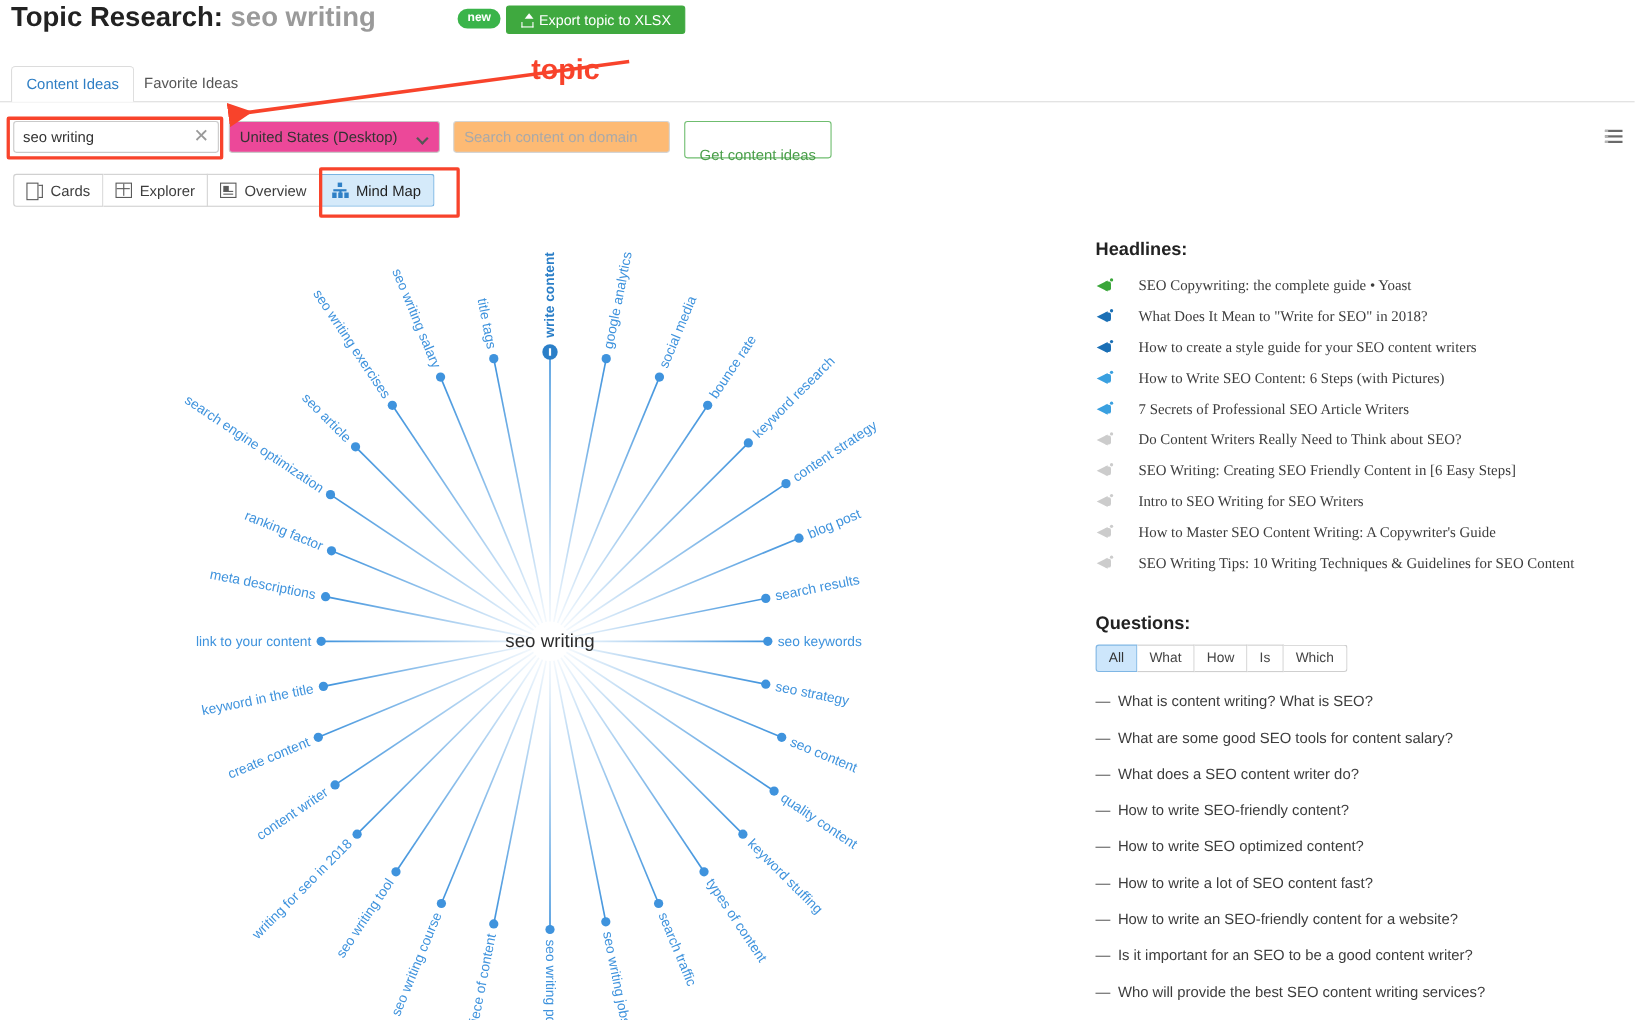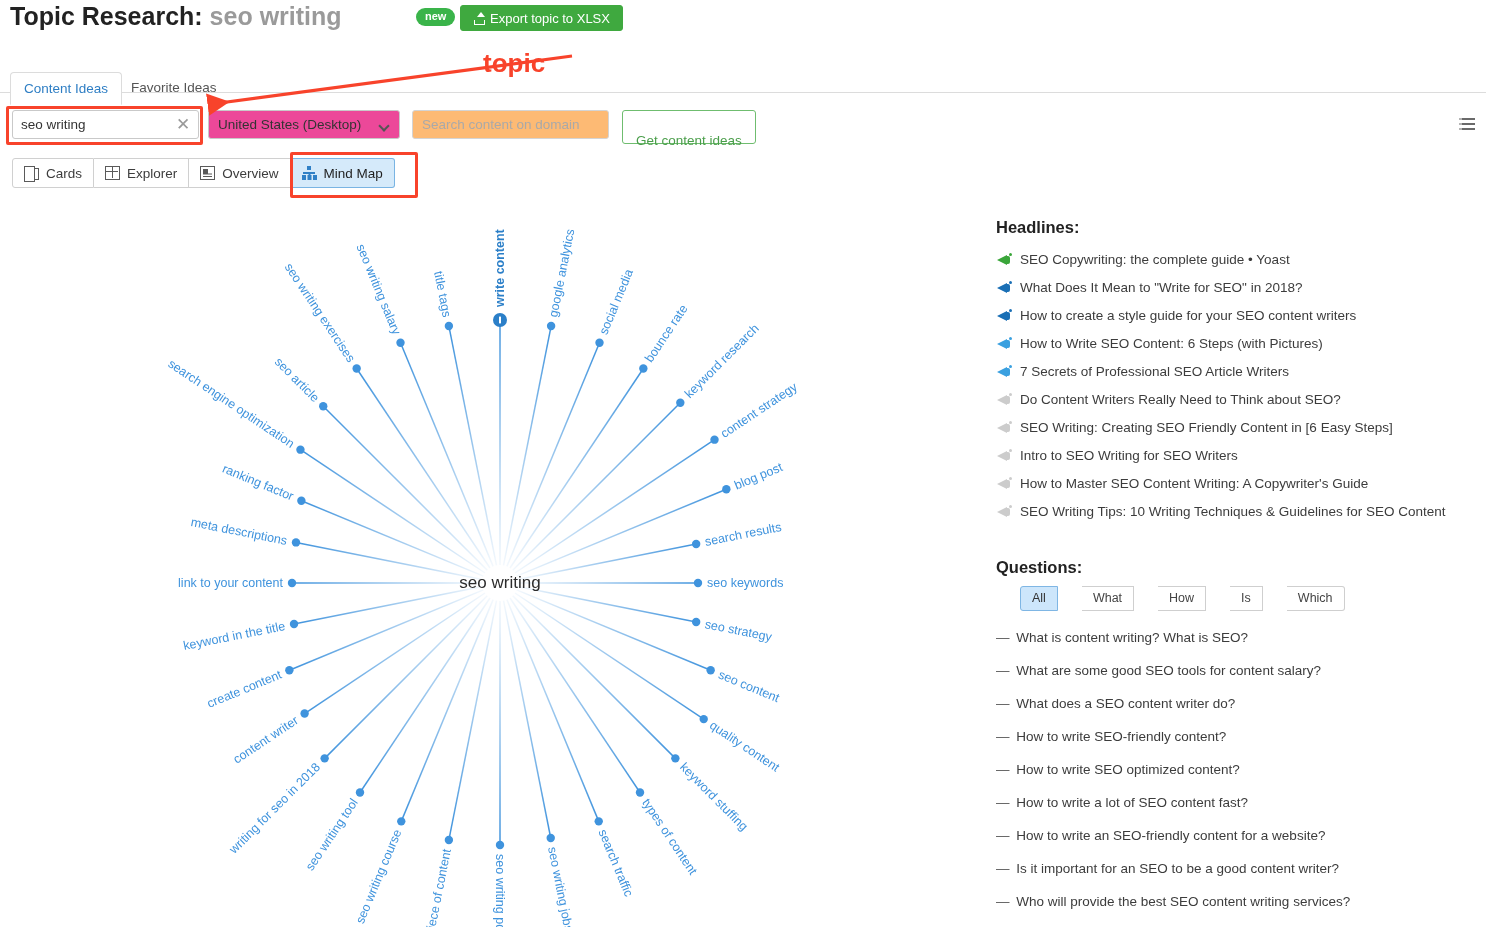--- a/index.html
+++ b/index.html
@@ -48,21 +48,21 @@
     border-bottom: 5px solid #fff;
     box-shadow: 0 5px 0 -2.5px #fff;
   }
 
   
   #tabbar {
     position: absolute; left: 0; top: 60px; width: 1486px; height: 33px;
     border-bottom: 1px solid #dcdcdc;
   }
   .tab {
-    position: absolute; top: 12px; height: 33px; line-height: 32px;
+    position: absolute; top: 0; height: 33px; line-height: 32px;
     font-size: 13.5px; padding: 0 13px; cursor: pointer; color: #555;
   }
   .tab.active {
     color: #2e7ec4; border: 1px solid #dcdcdc; border-bottom: 1px solid #fff;
     border-radius: 4px 4px 0 0; background: #fff;
   }
 
   
   #searchrow { position: absolute; left: 0; top: 105px; width: 1486px; height: 42px; }
   #topic-input-wrap {
@@ -161,22 +161,22 @@
   .node-label {
     position: absolute; font-size: 12.5px; color: #3f93dd; white-space: nowrap;
     transform-origin: 0 50%; cursor: pointer;
   }
   .node-label.selected { font-weight: bold; color: #2b7fc8; }
 
   
   #rightpanel { position: absolute; left: 996px; top: 218px; width: 482px; }
   .panel-heading { font-size: 16.5px; font-weight: bold; color: #222; margin: 0 0 9px 0; }
   .headline-row {
-    display: flex; align-items: flex-start; gap: 8px;
-    font-size: 13.5px; color: #3c3c3c; line-height: 28px; height: 28px;
+    display: flex; align-items: flex-start; gap: 23px;
+    font-size: 13.5px; color: #3c3c3c; line-height: 28px; height: 28px; font-family: Liberation Serif, serif;
   }
   .headline-row span { cursor: pointer; }
   .megaphone { flex: 0 0 16px; width: 16px; height: 28px; position: relative; }
   .megaphone .horn {
     position: absolute; left: 1px; top: 9px; width: 0; height: 0;
     border-top: 5px solid transparent; border-bottom: 5px solid transparent;
     border-right: 10px solid currentColor;
   }
   .megaphone .body {
     position: absolute; left: 9px; top: 10px; width: 5px; height: 8px;
@@ -184,21 +184,21 @@
   }
   .megaphone .wave {
     position: absolute; left: 13px; top: 7px; width: 3px; height: 3px;
     background: currentColor; border-radius: 50%;
   }
 
   #questions-heading { margin-top: 32px; }
   #qfilter { display: flex; margin: 6px 0 10px 0; }
   .qbtn {
     height: 25px; line-height: 23px; border: 1px solid #cfcfcf; border-left: none;
-    background: #fff; font-size: 12.5px; color: #444; padding: 0 11px; cursor: pointer; margin-left: 24px;
+    background: #fff; font-size: 12.5px; color: #444; padding: 0 11px; cursor: pointer;
   }
   .qbtn:first-child { border-left: 1px solid #cfcfcf; border-radius: 3px 0 0 3px; }
   .qbtn:last-child { border-radius: 0 3px 3px 0; }
   .qbtn.active { background: #cde6fb; border-color: #7fb6e4; color: #333; }
   .question-row {
     font-size: 13.5px; color: #3c3c3c; height: 33px; line-height: 33px;
     white-space: nowrap; cursor: pointer;
   }
   .question-row .dash { color: #555; margin-right: 3px; }
 </style>

